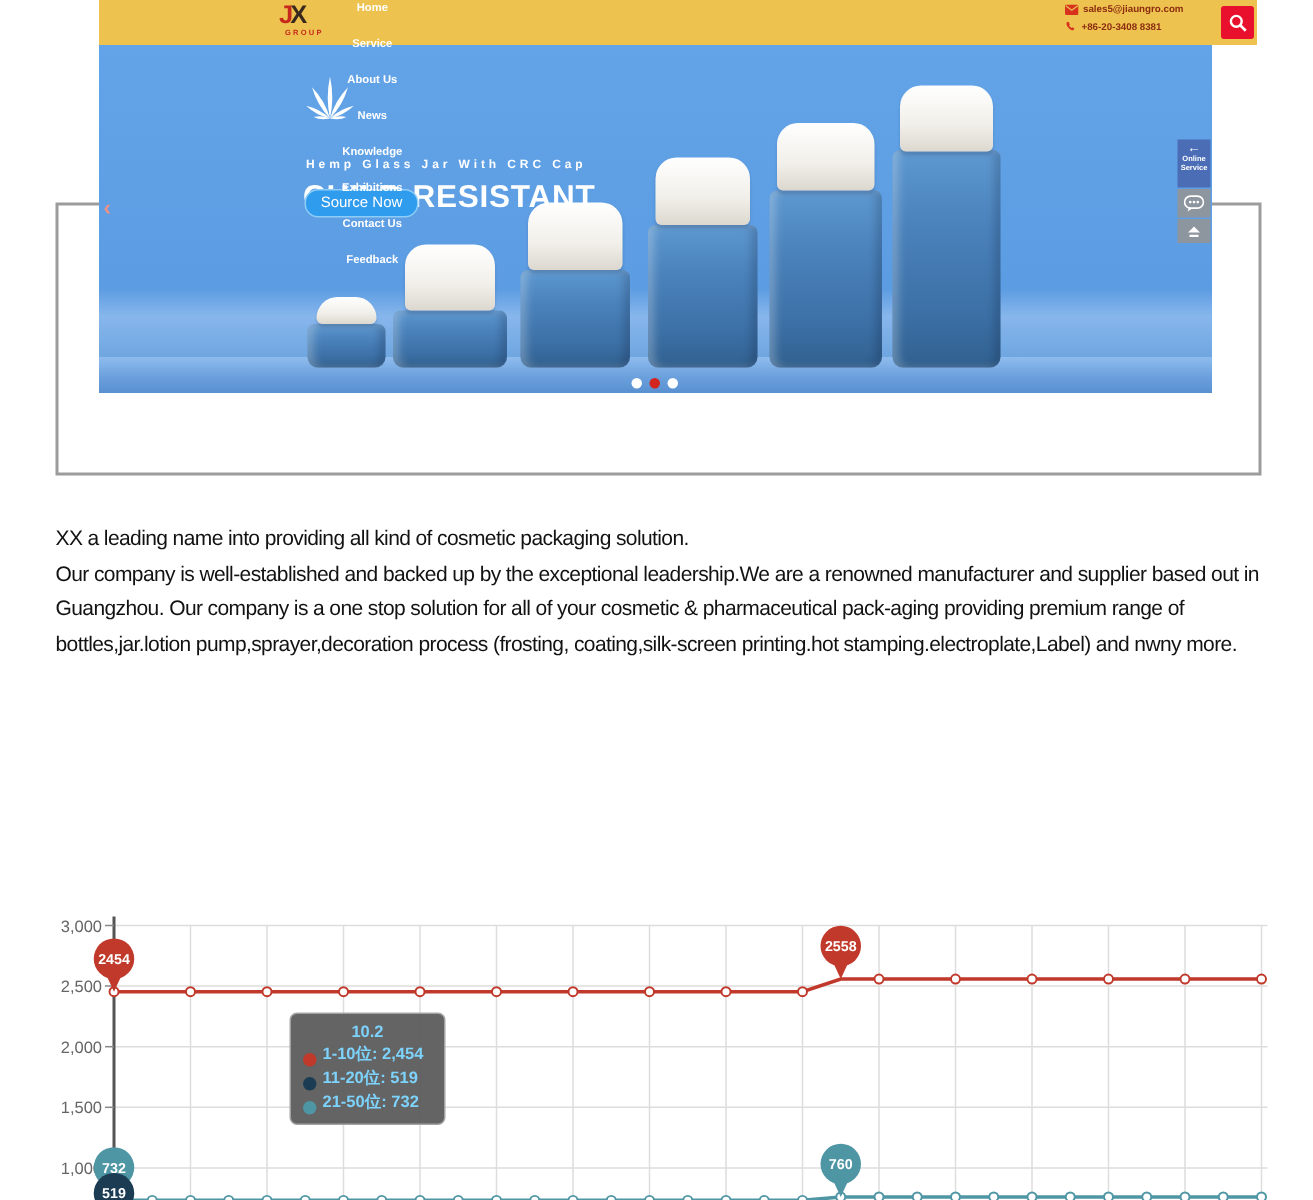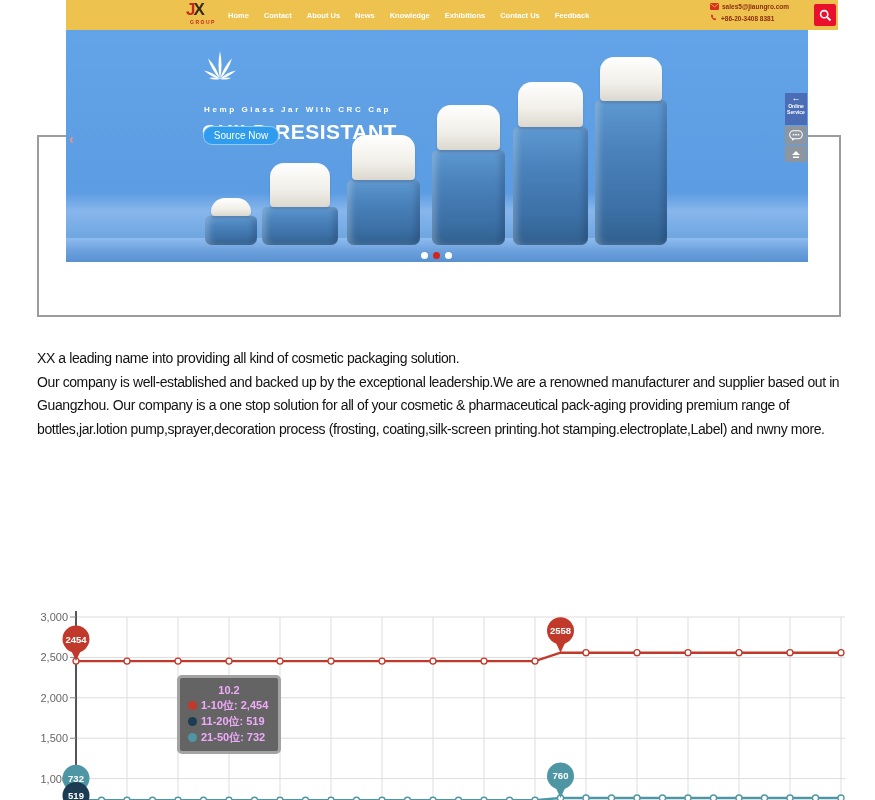--- a/index.html
+++ b/index.html
@@ -3,21 +3,21 @@
 <meta charset="utf-8">
 <style>
   html,body{margin:0;padding:0;background:#fff;}
   #app{position:relative;width:875px;height:800px;overflow:hidden;background:#fff;
        font-family:"Liberation Sans",sans-serif;}
   
   .header{position:absolute;left:66px;top:0;width:772px;height:30px;background:#eec24e;z-index:3;}
   .logo{position:absolute;left:120px;top:1px;line-height:18px;font-weight:bold;font-size:17px;letter-spacing:-2px;}
   .logo .j{color:#c5281c;} .logo .x{color:#3a2a1e;}
   .logo-sub{position:absolute;left:124px;top:19px;font-size:5px;color:#c5281c;letter-spacing:1.5px;font-weight:bold;}
-  .nav{position:absolute;left:162px;top:0;height:30px;display:flex;align-items:center;gap:15px;}
+  .nav{position:absolute;left:162px;top:0;height:30px;display:flex;align-items:center;gap:15px;flex-direction:column;}
   .nav-item{color:#fff;font-size:7.5px;font-weight:bold;white-space:nowrap;cursor:pointer;}
   .contact{position:absolute;left:644px;top:3px;width:104px;}
   .c-row{display:flex;align-items:center;gap:3px;font-size:6.5px;font-weight:bold;color:#8b2d12;margin-bottom:4px;}
   .search-btn{position:absolute;left:748px;top:4px;width:22px;height:22px;border-radius:2px;
               display:flex;align-items:center;justify-content:center;cursor:pointer;}
   
   .frame{position:absolute;left:37px;top:135px;width:800px;height:178px;border:2px solid #9c9c9c;background:#fff;z-index:1;}
   
   .banner{position:absolute;left:66px;top:30px;width:742px;height:232px;overflow:hidden;z-index:2;
           background:linear-gradient(180deg,#63a4e8 0%,#5c9ce2 70%,#87b6ec 78%,#6ea6e0 90%,#5a92d2 100%);}
@@ -44,37 +44,37 @@
   .fs-blue .arr{font-size:9px;line-height:10px;}
   .fs-label{font-size:5px;line-height:6px;font-weight:bold;}
   .fs-gray{height:19px;background:rgba(148,148,148,0.88);margin-top:1px;display:flex;align-items:center;justify-content:center;cursor:pointer;}
   .fs-gray.up{height:16px;}
   
   .about{position:absolute;left:37px;top:347px;width:812px;font-size:14px;line-height:23.5px;color:#121212;letter-spacing:-0.4px;}
   .about p{margin:0;}
   
   .chart-title{position:absolute;left:0;top:561px;width:875px;text-align:center;font-size:15px;font-weight:bold;color:#3f3f3f;letter-spacing:1px;}
   #chart-svg{position:absolute;left:0;top:600px;width:875px;height:200px;}
-  .tooltip{position:absolute;left:177px;top:675px;width:104px;box-sizing:border-box;padding:5px 8px 6px 8px;
-           background:rgba(92,92,92,0.95);border:3px solid #a3a3a3;border-radius:5px;color:#f0abfc;z-index:5;}
+  .tooltip{position:absolute;left:193px;top:675px;width:104px;box-sizing:border-box;padding:5px 8px 6px 8px;
+           background:rgba(92,92,92,0.95);border:1px solid #a3a3a3;border-radius:5px;color:#7dd3fc;z-index:5;}
   .tt-title{text-align:center;font-size:11px;font-weight:bold;line-height:14px;}
-  .tt-row{display:flex;align-items:center;gap:4px;font-size:11px;font-weight:bold;line-height:16px;white-space:nowrap;}
+  .tt-row{display:flex;align-items:flex-end;gap:4px;font-size:11px;font-weight:bold;line-height:16px;white-space:nowrap;}
   .tt-dot{width:9px;height:9px;border-radius:50%;flex:0 0 auto;}
 </style>
 </head>
 <body>
 
 <div id="app">
 
   <div class="header" style="background: rgb(238, 194, 78);">
     <div class="logo"><span class="j">J</span><span class="x">X</span></div>
     <div class="logo-sub">GROUP</div>
     <div class="nav">
         <div class="nav-item">Home</div>
-        <div class="nav-item">Contact</div>
+        <div class="nav-item">Service</div>
         <div class="nav-item">About Us</div>
         <div class="nav-item">News</div>
         <div class="nav-item">Knowledge</div>
         <div class="nav-item">Exhibitions</div>
         <div class="nav-item">Contact Us</div>
         <div class="nav-item">Feedback</div>
       </div>
     <div class="contact">
       <div class="c-row">
         <svg width="9" height="7" viewBox="0 0 9 7">

